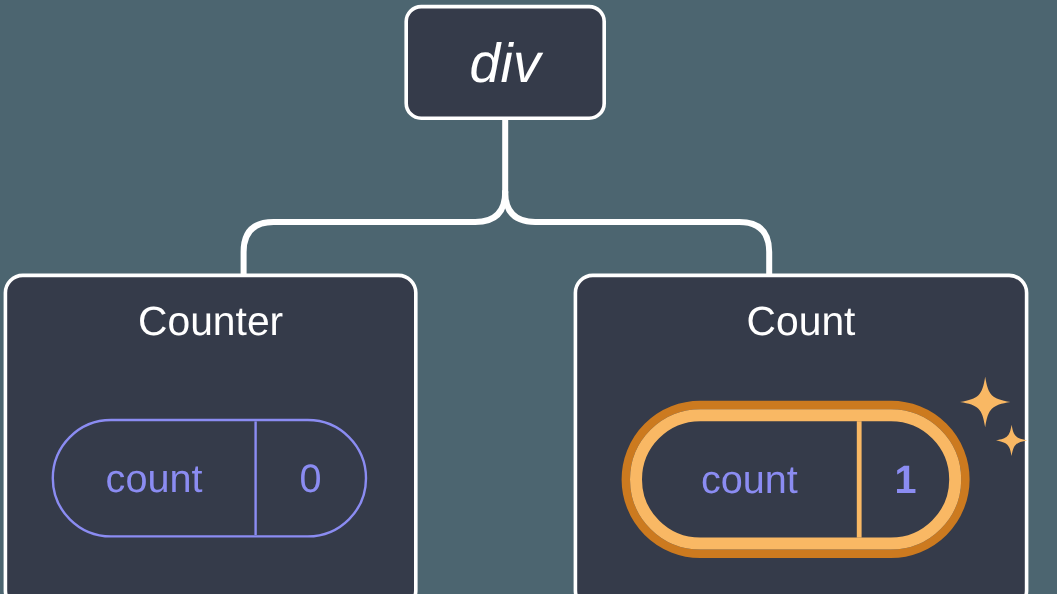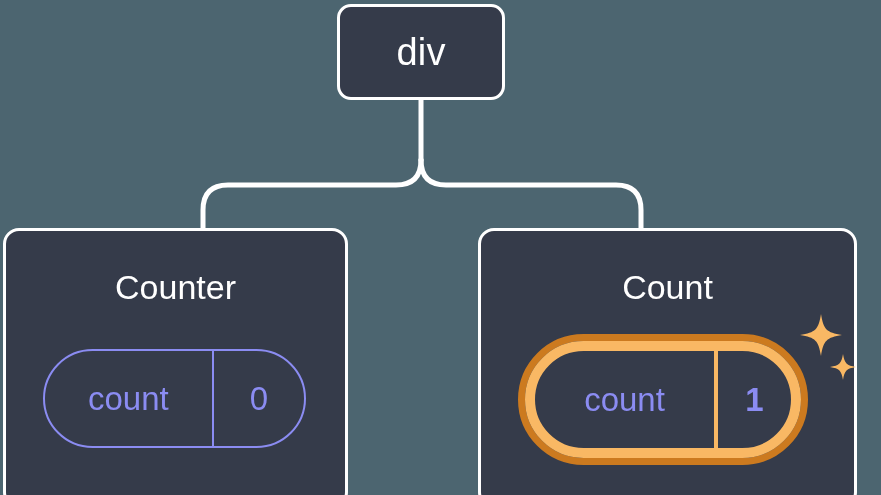--- a/index.html
+++ b/index.html
@@ -43,24 +43,25 @@
   .node-root {
     left: 337px;
     top: 4px;
     width: 168px;
     height: 96px;
     display: flex;
     align-items: center;
     justify-content: center;
   }
   .node-root .node-title {
-    font-size: 38px;
+    font-size: 46px;
     color: #ffffff;
     letter-spacing: .2px;
     line-height: 1;
+    font-style: italic;
   }
 
   .node-child {
     top: 228px;
     height: 280px;
     border-radius: 16px;
   }
   .node-left {
     left: 3px;
     width: 345px;
@@ -71,21 +72,21 @@
   }
 
   .node-title {
     text-align: center;
     color: #ffffff;
     font-size: 34px;
     line-height: 1;
     white-space: nowrap;
   }
   .node-child .node-title {
-    margin-top: 39px;
+    margin-top: 20px;
   }
 
   
   .pill-wrap {
     position: absolute;
     display: flex;
     align-items: center;
   }
   .pill-left {
     left: 43px;

